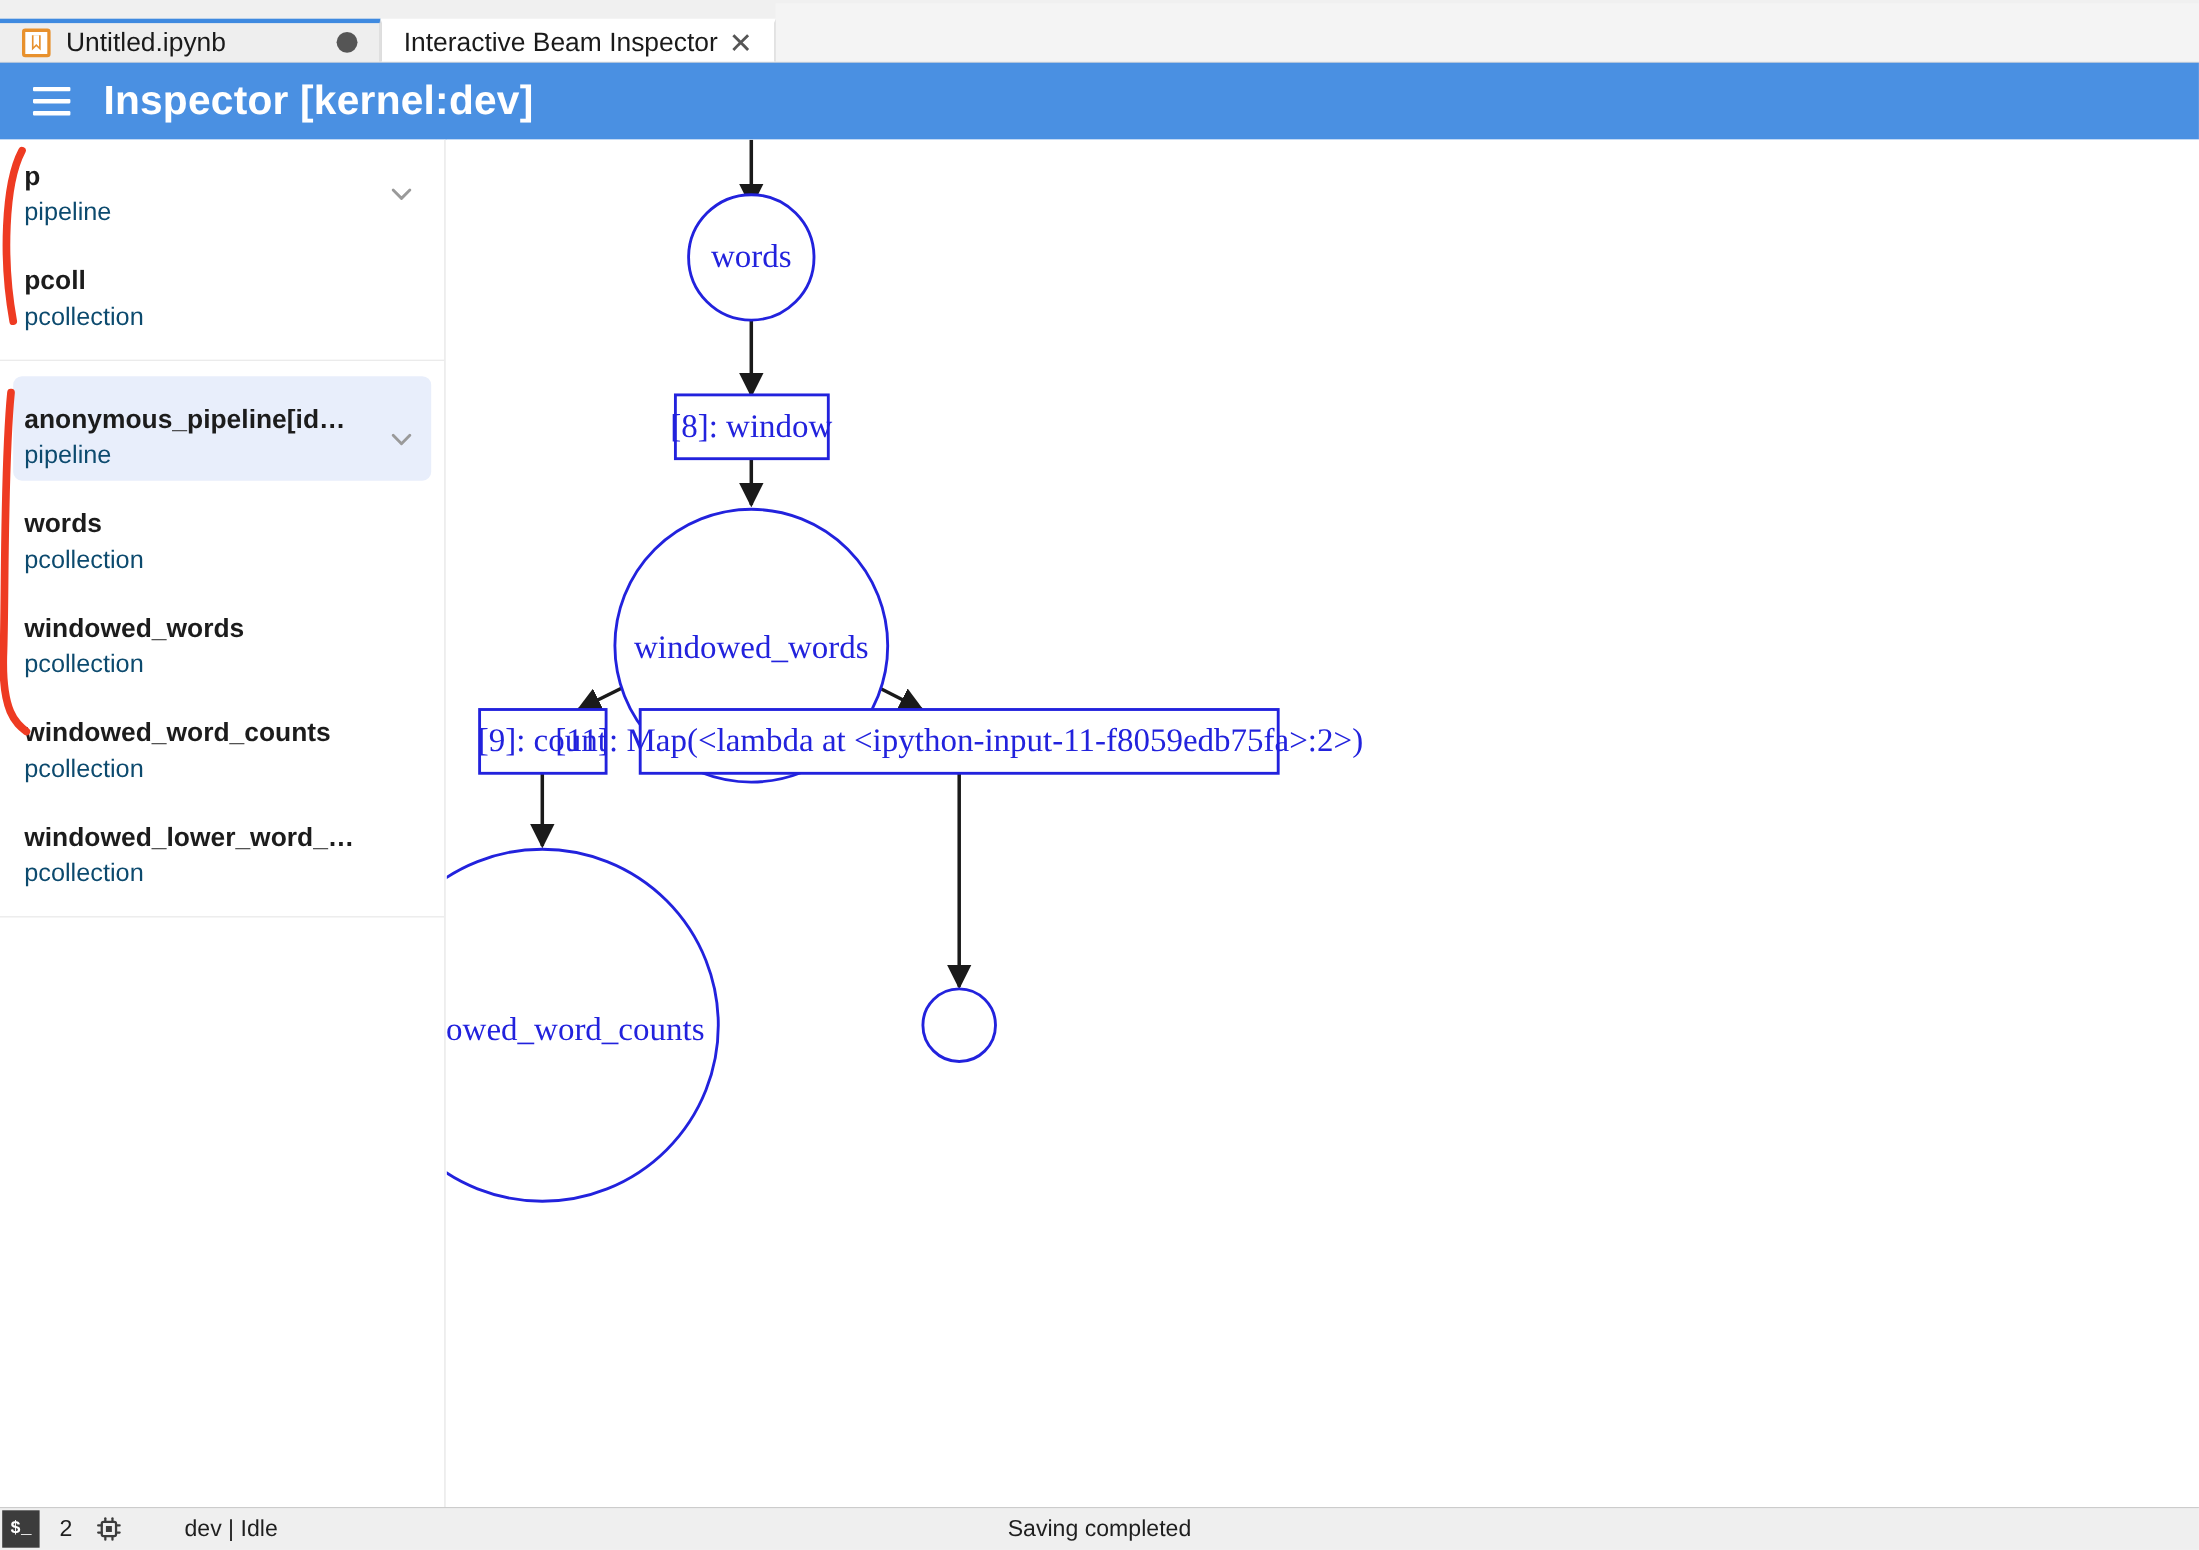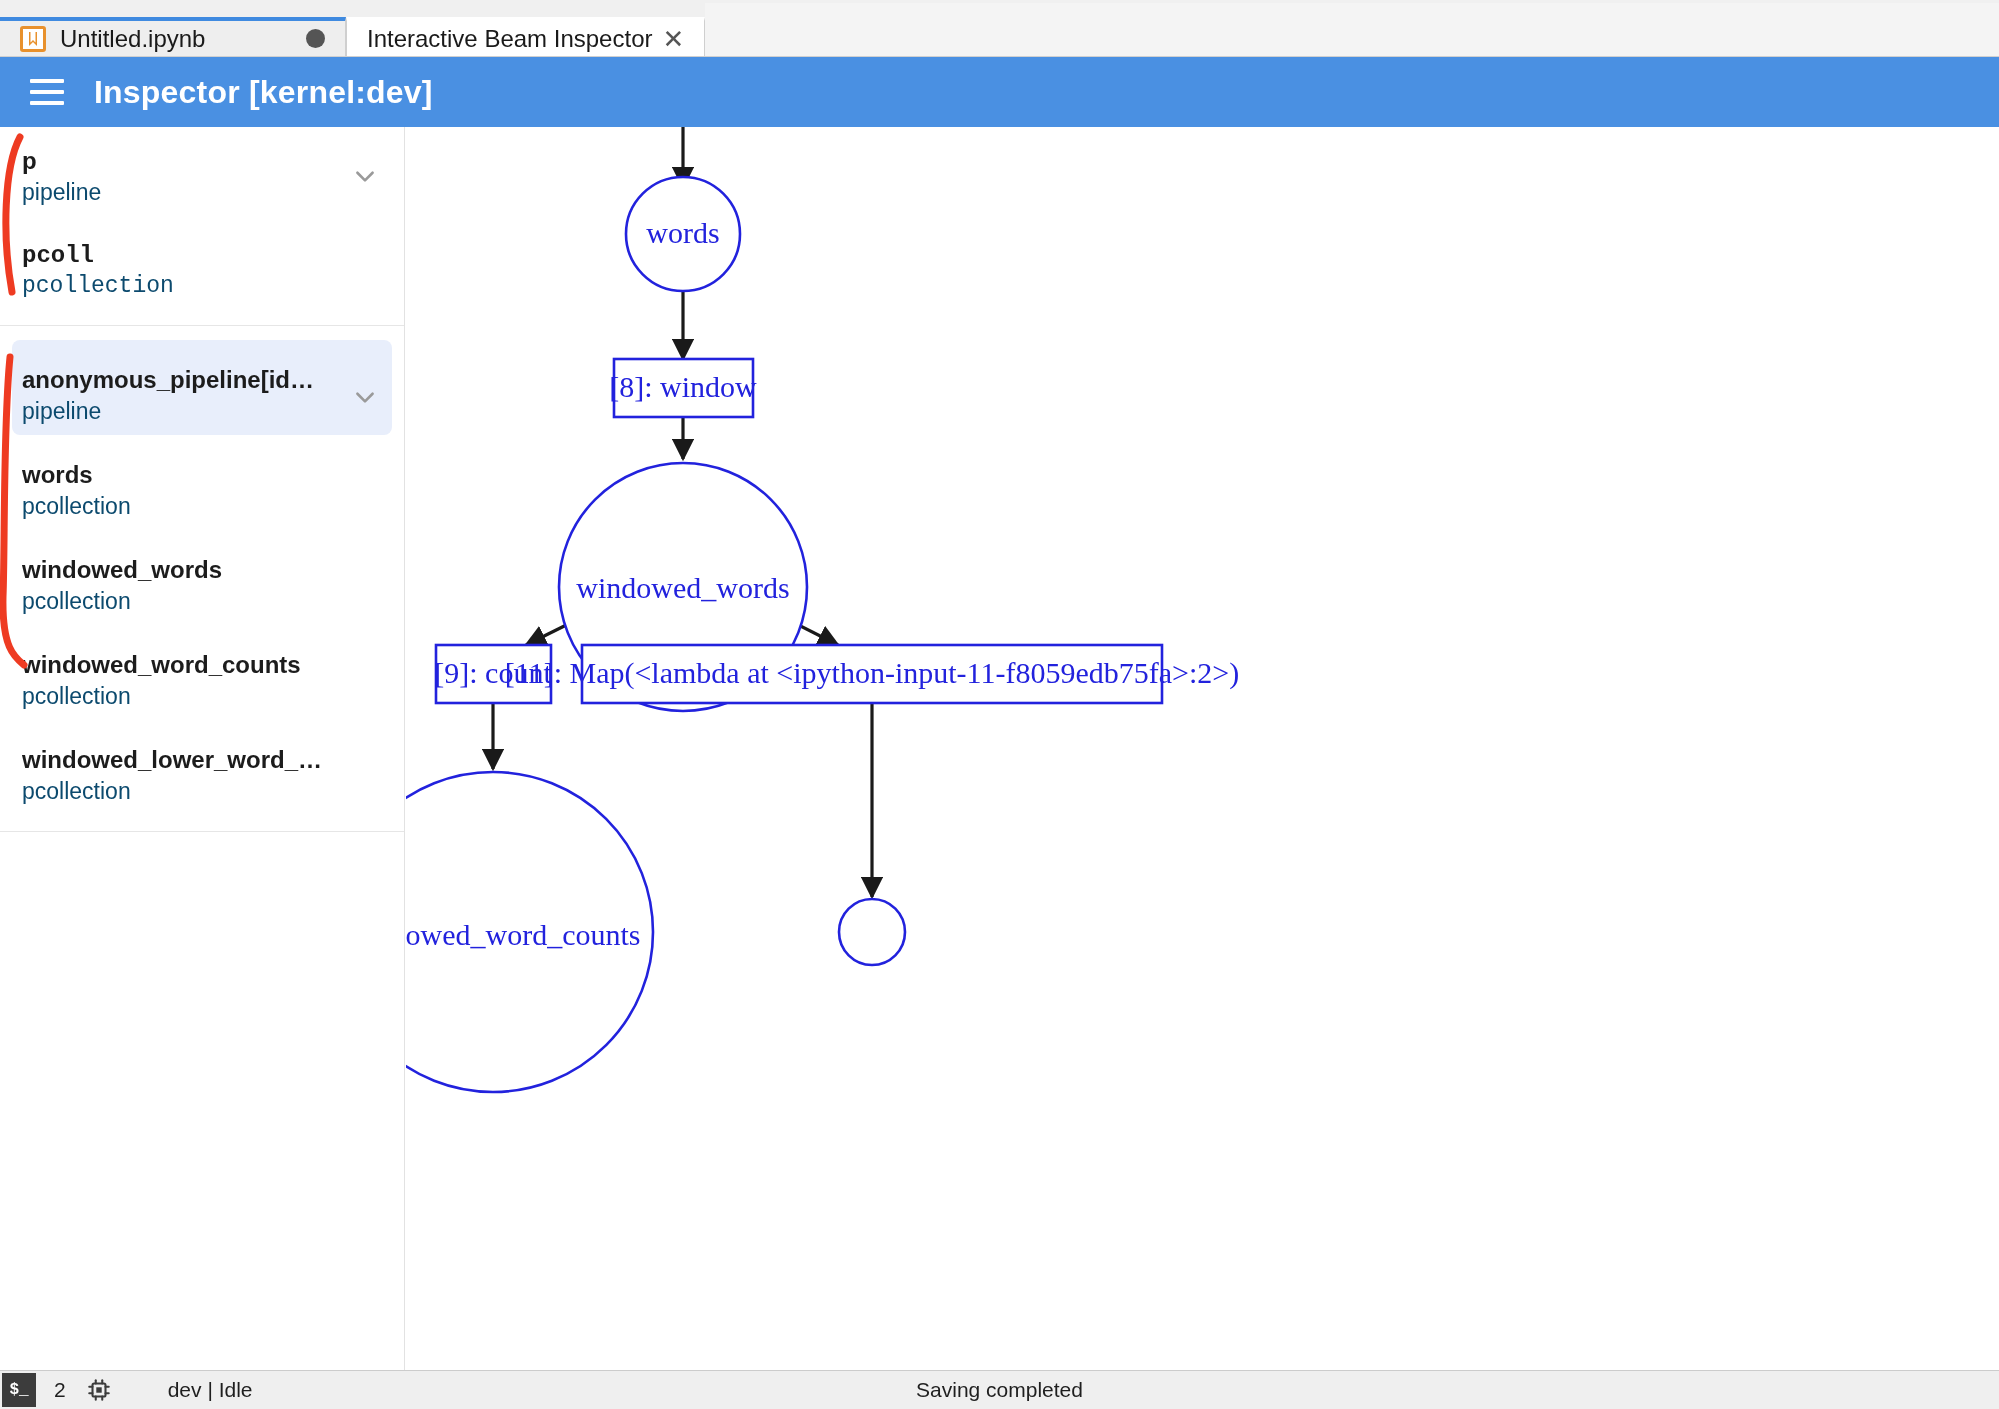--- a/index.html
+++ b/index.html
@@ -55,21 +55,21 @@
     background: #4a90e2;
     display: flex; align-items: center;
   }
   .hamburger {
     width: 34px; height: 26px; margin-left: 30px; margin-right: 30px;
     display: flex; flex-direction: column; justify-content: space-between;
     cursor: pointer;
   }
   .hamburger span { display: block; height: 4px; background: #ffffff; border-radius: 1px; }
   .appbar-title {
-    color: #ffffff; font-size: 32px; font-weight: 700; letter-spacing: 0.2px;
+    color: #ffffff; font-size: 37px; font-weight: 700; letter-spacing: 0.2px;
   }
 
   
   .content {
     position: absolute; left: 0; top: 127px; width: 1999px; height: 1243px;
     background: #ffffff;
   }
   .sidebar {
     position: absolute; left: 0; top: 0; width: 405px; height: 1243px;
     background: #ffffff;
@@ -172,21 +172,21 @@
       <div class="side-group">
         <div class="side-item">
           <div class="side-name">p</div>
           <div class="side-type">pipeline</div>
           <span class="chevron">
             <svg width="26" height="26" viewBox="0 0 24 24">
                 <path d="M5 9 L12 16 L19 9" fill="none" stroke="#9a9a9a" stroke-width="2.4" stroke-linecap="round" stroke-linejoin="round"></path>
               </svg>
           </span>
         </div>
-        <div class="side-item" style="padding-top:26px;font-family:Liberation Mono, monospace;">
+        <div class="side-item" style="padding-top:26px;">
           <div class="side-name">pcoll</div>
           <div class="side-type">pcollection</div>
         </div>
       </div>
 
       <div class="side-group" style="padding-top:14px;">
         <div class="side-item selected">
           <div class="side-name">anonymous_pipeline[id:44516…</div>
           <div class="side-type">pipeline</div>
           <span class="chevron">

